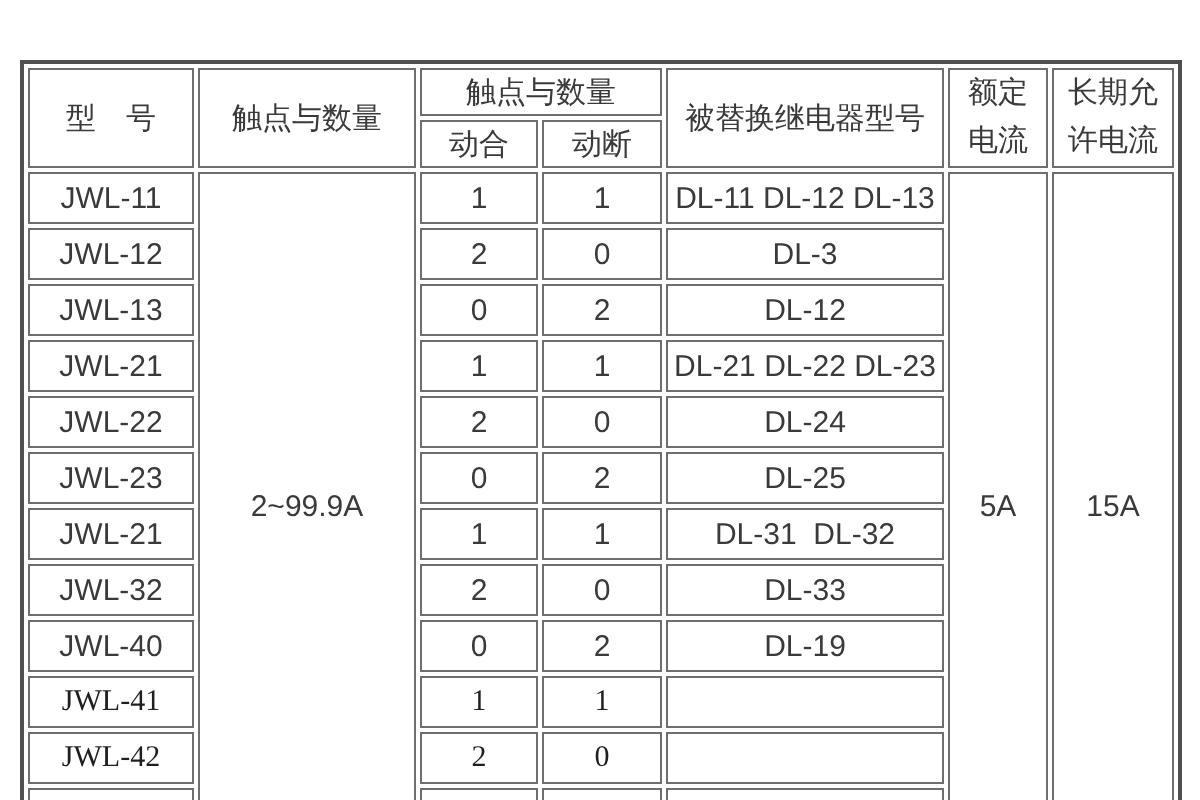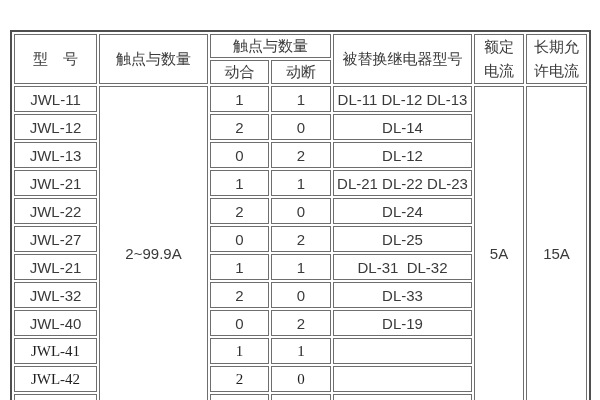--- a/index.html
+++ b/index.html
@@ -86,42 +86,42 @@
           <td>1</td>
           <td>1</td>
           <td class="pre">DL-11 DL-12 DL-13</td>
           <td rowspan="12">5A</td>
           <td rowspan="12">15A</td>
         </tr>
         <tr>
           <td>JWL-12</td>
           <td>2</td>
           <td>0</td>
-          <td class="pre">DL-14</td>
+          <td class="pre">DL-3</td>
         </tr>
         <tr>
           <td>JWL-13</td>
           <td>0</td>
           <td>2</td>
           <td class="pre">DL-12</td>
         </tr>
         <tr>
           <td>JWL-21</td>
           <td>1</td>
           <td>1</td>
           <td class="pre">DL-21 DL-22 DL-23</td>
         </tr>
         <tr>
           <td>JWL-22</td>
           <td>2</td>
           <td>0</td>
           <td class="pre">DL-24</td>
         </tr>
         <tr>
-          <td>JWL-27</td>
+          <td>JWL-23</td>
           <td>0</td>
           <td>2</td>
           <td class="pre">DL-25</td>
         </tr>
         <tr>
           <td>JWL-21</td>
           <td>1</td>
           <td>1</td>
           <td class="pre">DL-31  DL-32</td>
         </tr>

